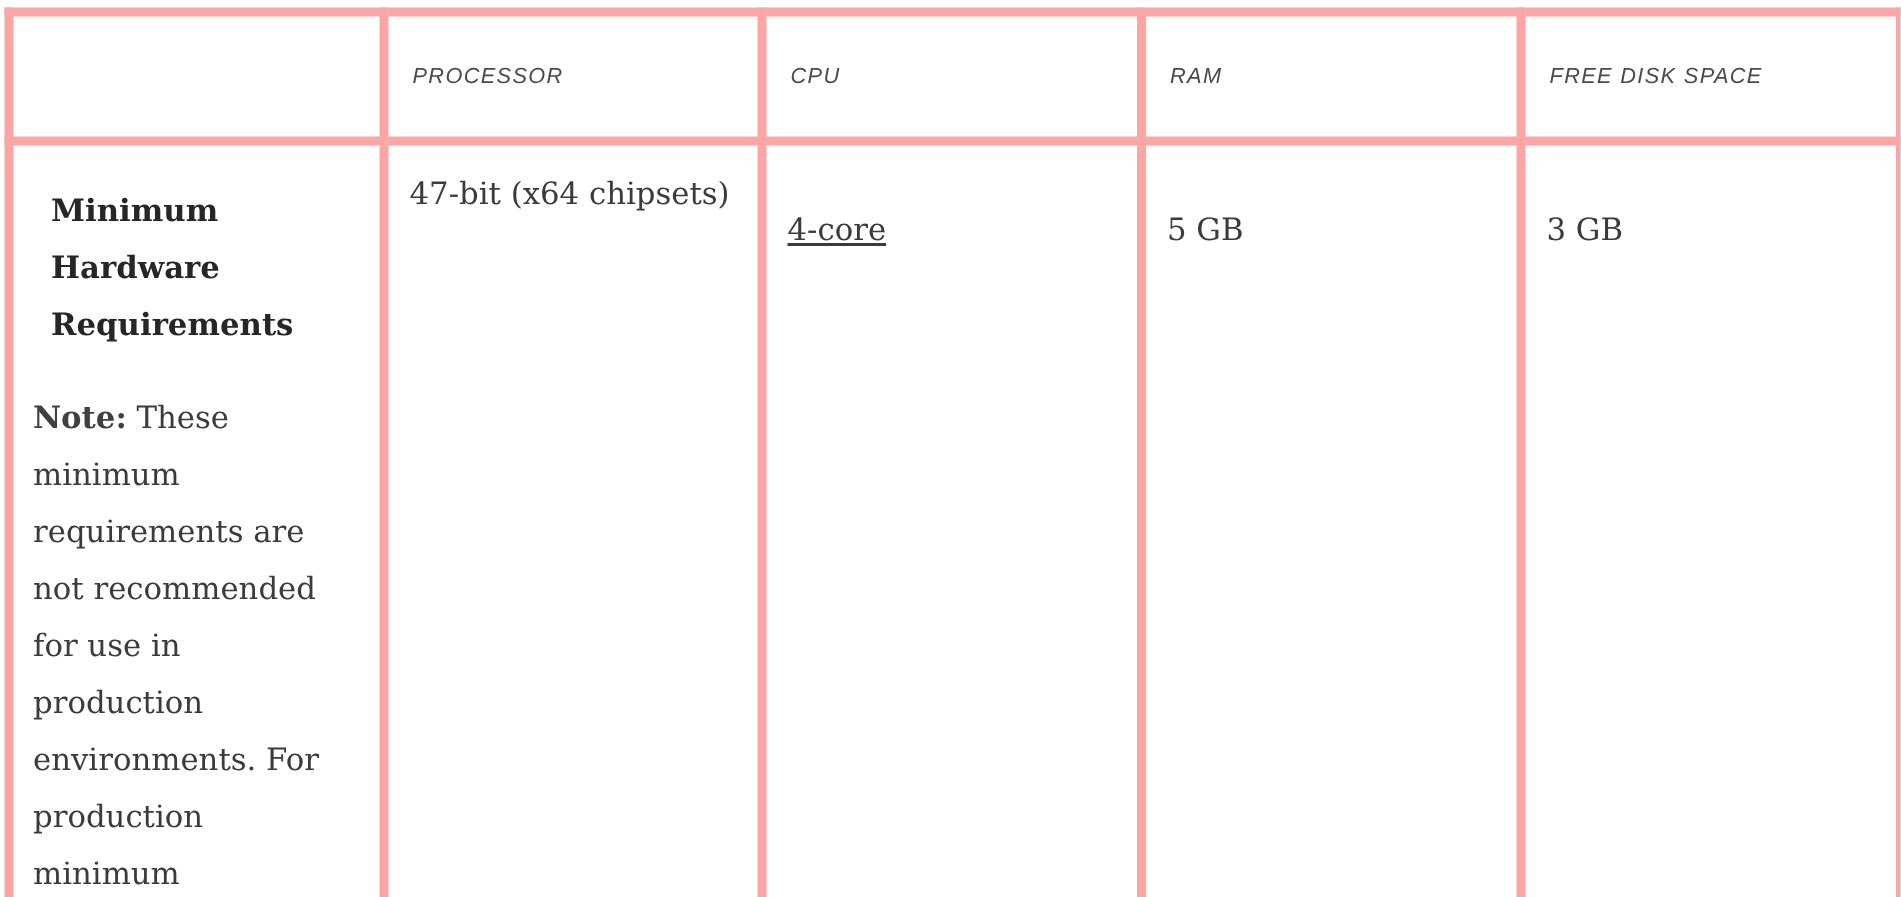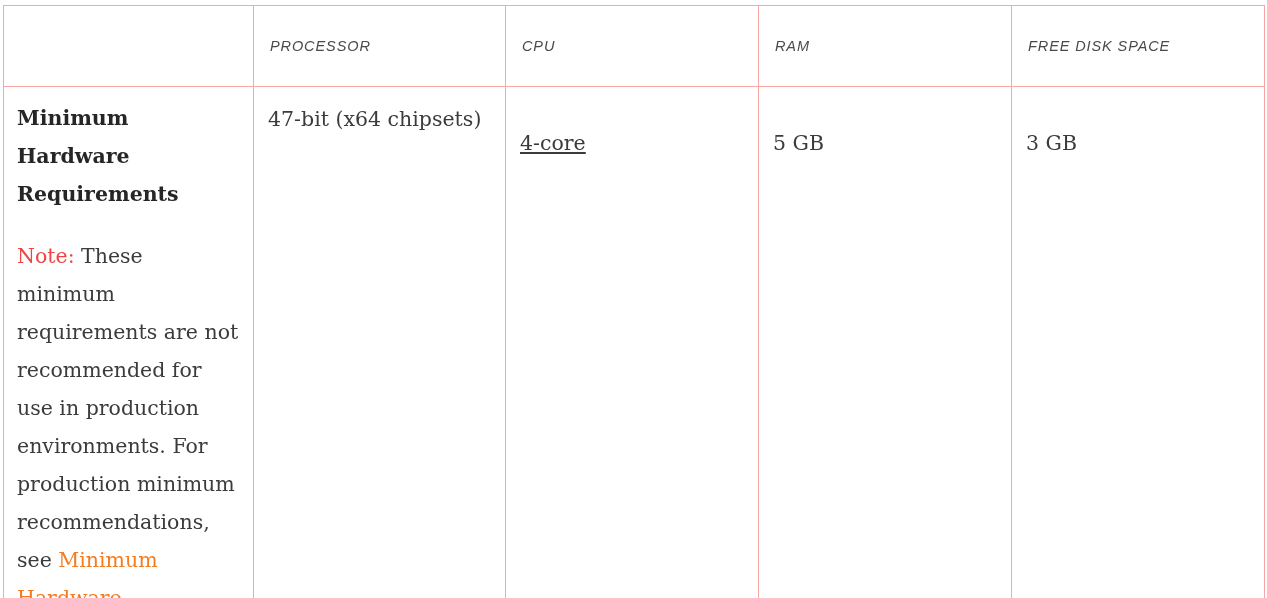--- a/index.html
+++ b/index.html
@@ -30,21 +30,21 @@
     top: 5px;
     width: 1261px;
     height: 588px;
     border-collapse: collapse;
     table-layout: fixed;
     background: #ffffff;
   }
 
   table.req-table th,
   table.req-table td {
-    border: 1px solid #fca5a5;
+    border: 6px solid #fca5a5;
     vertical-align: top;
     background: #ffffff;
     padding: 0;
   }
 
   
   col.c-label { width: 250px; }
   col.c-proc  { width: 252px; }
   col.c-cpu   { width: 253px; }
   col.c-ram   { width: 253px; }
@@ -87,37 +87,37 @@
     line-height: 38px;
     color: #3b3b3b;
   }
 
   
   td.label-cell .cell-inner {
     padding: 12px 14px 10px 13px;
   }
 
   .req-title {
-    margin: 0;
+    margin: 12px;
     font-size: 20.5px;
     line-height: 38px;
     font-weight: 700;
     color: #262626;
   }
 
   .req-note {
     margin: 24px 0 0 0;
     font-size: 20.5px;
     line-height: 38px;
     color: #3b3b3b;
   }
 
   .req-note .note-label {
-    font-weight: 400;
-    color: #ef4444;
+    font-weight: 700;
+    color: #404040;
   }
 
   a.doc-link {
     color: #f47b20;
     text-decoration: none;
   }
 
   
   td.proc-cell .cell-inner { padding-top: 13px; }
   td.cpu-cell  .cell-inner { padding-top: 37px; text-decoration: underline; }

